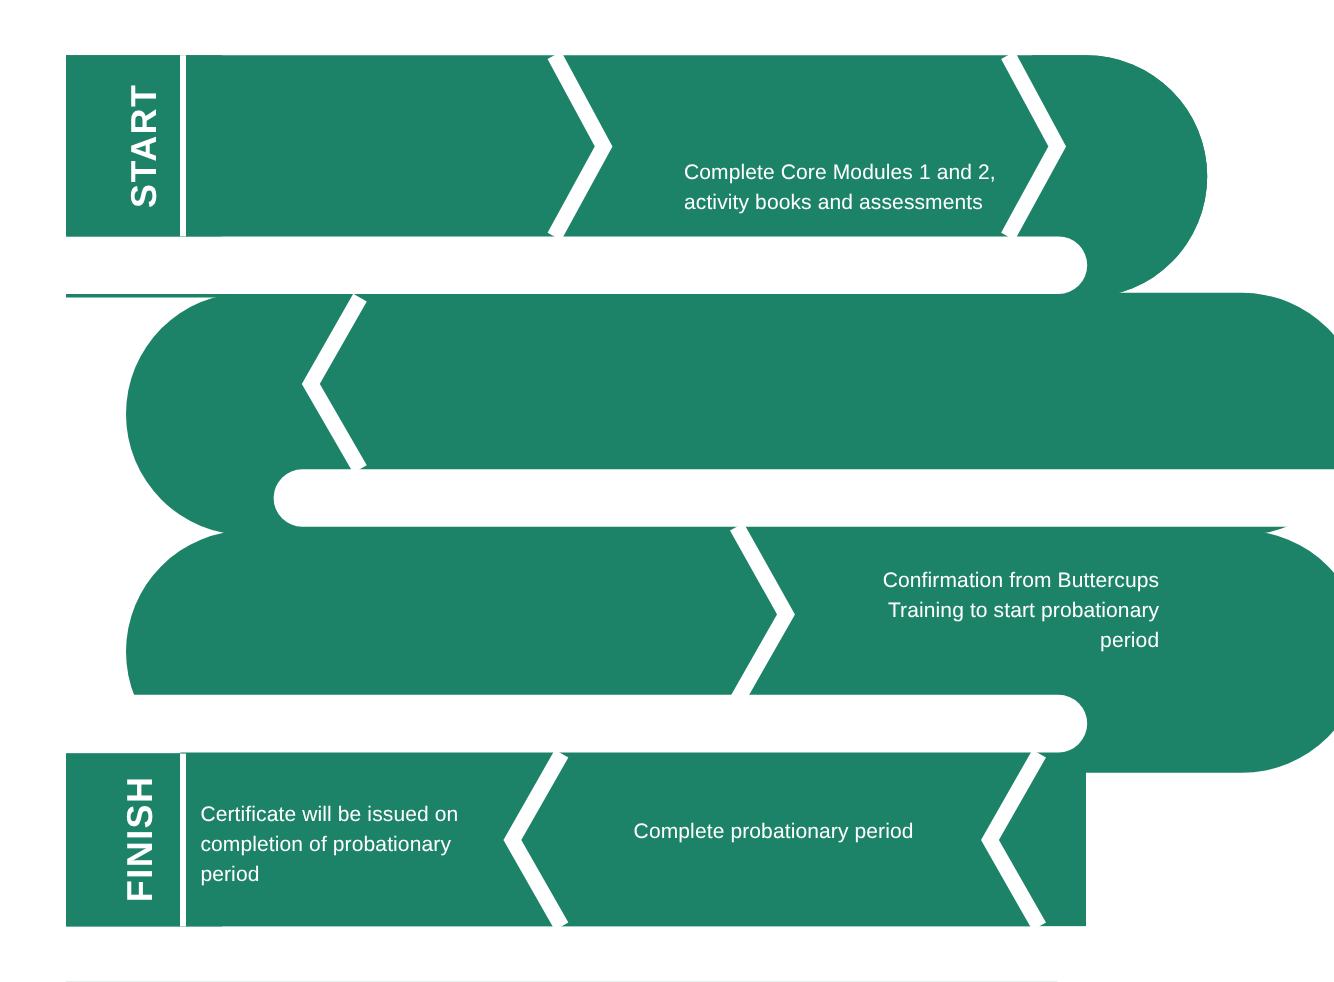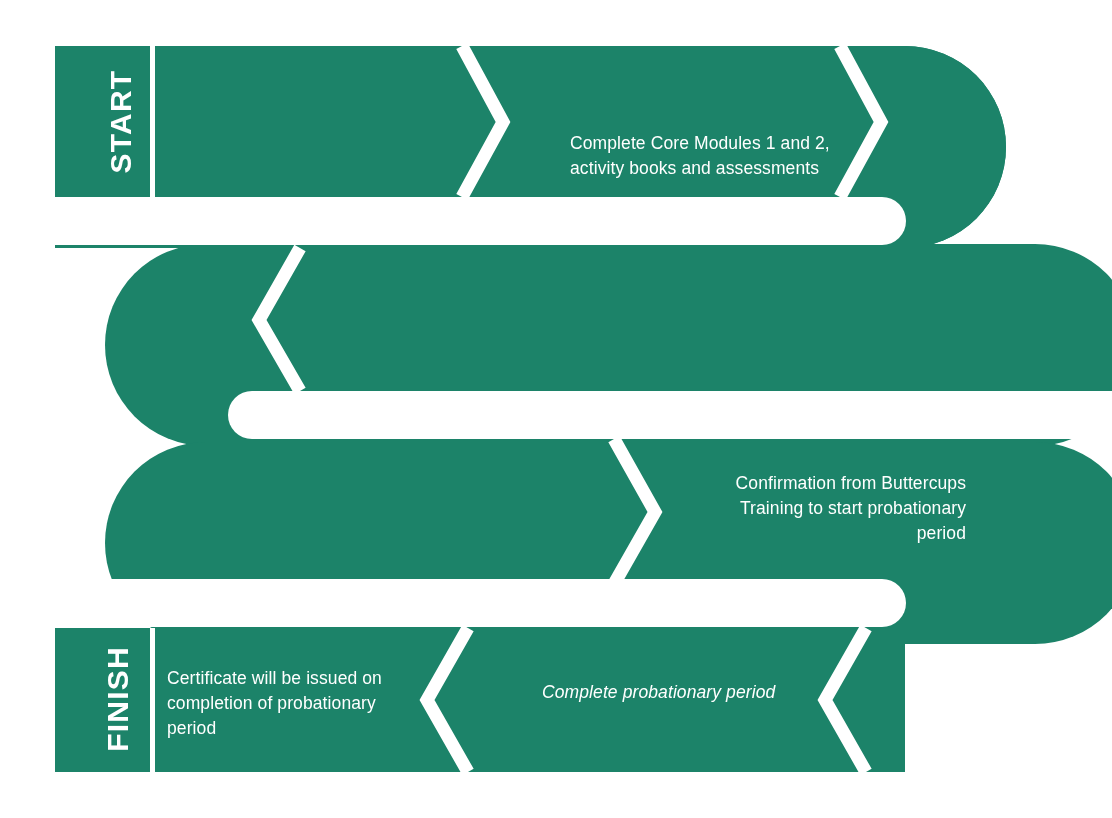--- a/index.html
+++ b/index.html
@@ -114,19 +114,19 @@
 
   <div class="step-text" style="left:570px; top:95px; width:320px;margin-top:36px;">Complete Core Modules 1 and 2,
 activity books and assessments</div>
 
 
 
   <div class="step-text" style="left:696px; top:471px; width:270px;text-align:right;">Confirmation from Buttercups
 Training to start probationary
 period</div>
 
-  <div class="step-text" style="left:542px; top:680px; width:320px;font-style:italic;">Complete probationary period</div>
+  <div class="step-text" style="left:528px; top:680px; width:320px;">Complete probationary period</div>
 
   <div class="step-text" style="left:167px; top:666px; width:280px;">Certificate will be issued on
 completion of probationary
 period</div>
 
 </div>
 
 </body></html>

